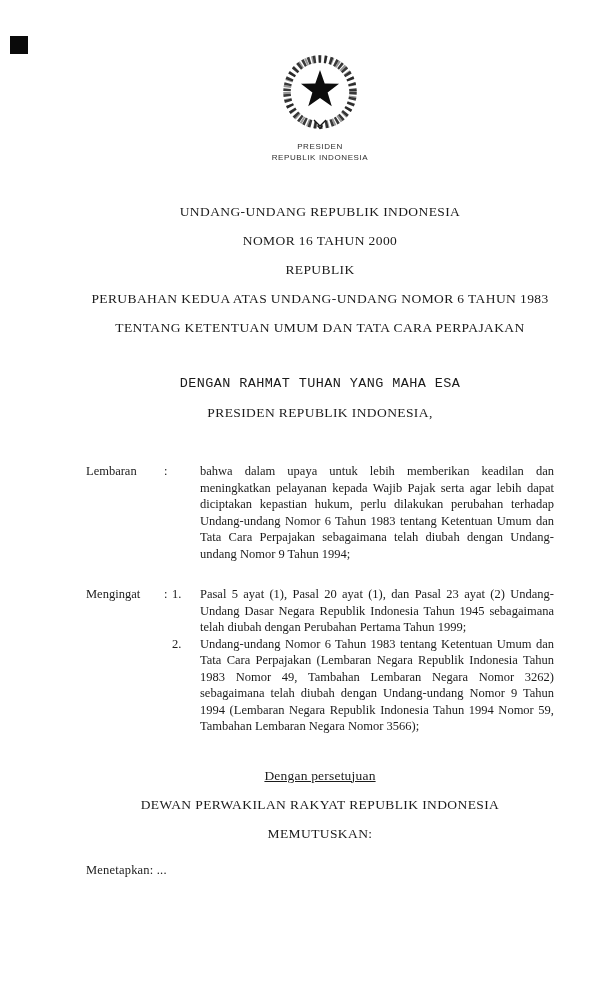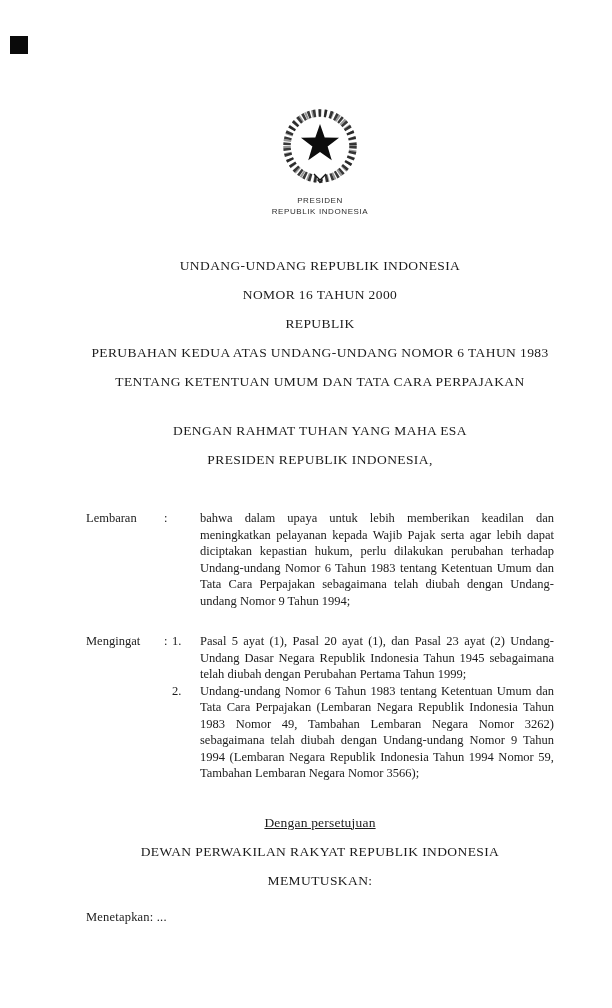--- a/index.html
+++ b/index.html
@@ -8,30 +8,30 @@
     color:#1b1b1b; font-family:"Liberation Serif", serif; overflow:hidden;
     box-sizing:border-box;
   }
   .corner-mark {
     position:absolute; left:10px; top:36px; width:18px; height:18px;
     background:#0a0a0a;
   }
   .content { padding:0 58px 0 86px; }
 
   
-  .seal-wrap { padding-top:108px; text-align:center; }
+  .seal-wrap { padding-top:54px; text-align:center; }
   .seal-svg { display:inline-block; }
   .seal-caption { margin:4px 0 0 0; font-family:"Liberation Sans", sans-serif;
     font-size:8px; line-height:10.5px; letter-spacing:0.6px; color:#2c2c2c; }
 
   
   .hline { margin:0; text-align:center; font-size:13.5px; line-height:29px;
     letter-spacing:0.4px; white-space:nowrap; }
   .title-block { margin-top:34px; }
-  .invocation { margin-top:20px; }
+  .invocation { margin-top:27px;font-family:Liberation Mono, monospace; }
   .clauses { margin-top:36px; font-size:12.5px; line-height:16.5px; }
 
   
   .clause { display:grid; grid-template-columns:78px 36px 1fr; align-items:start; }
   .clause + .clause { margin-top:24px; }
   .clause-label, .clause-colon { font-size:12.5px; line-height:16.5px; }
   .clause-text { text-align:justify; }
   .num-list { margin:0; padding:0; list-style:none; }
   .num-list li { position:relative; text-align:justify; }
   .num-list .num { position:absolute; left:-28px; top:0; width:24px; text-align:left; }

